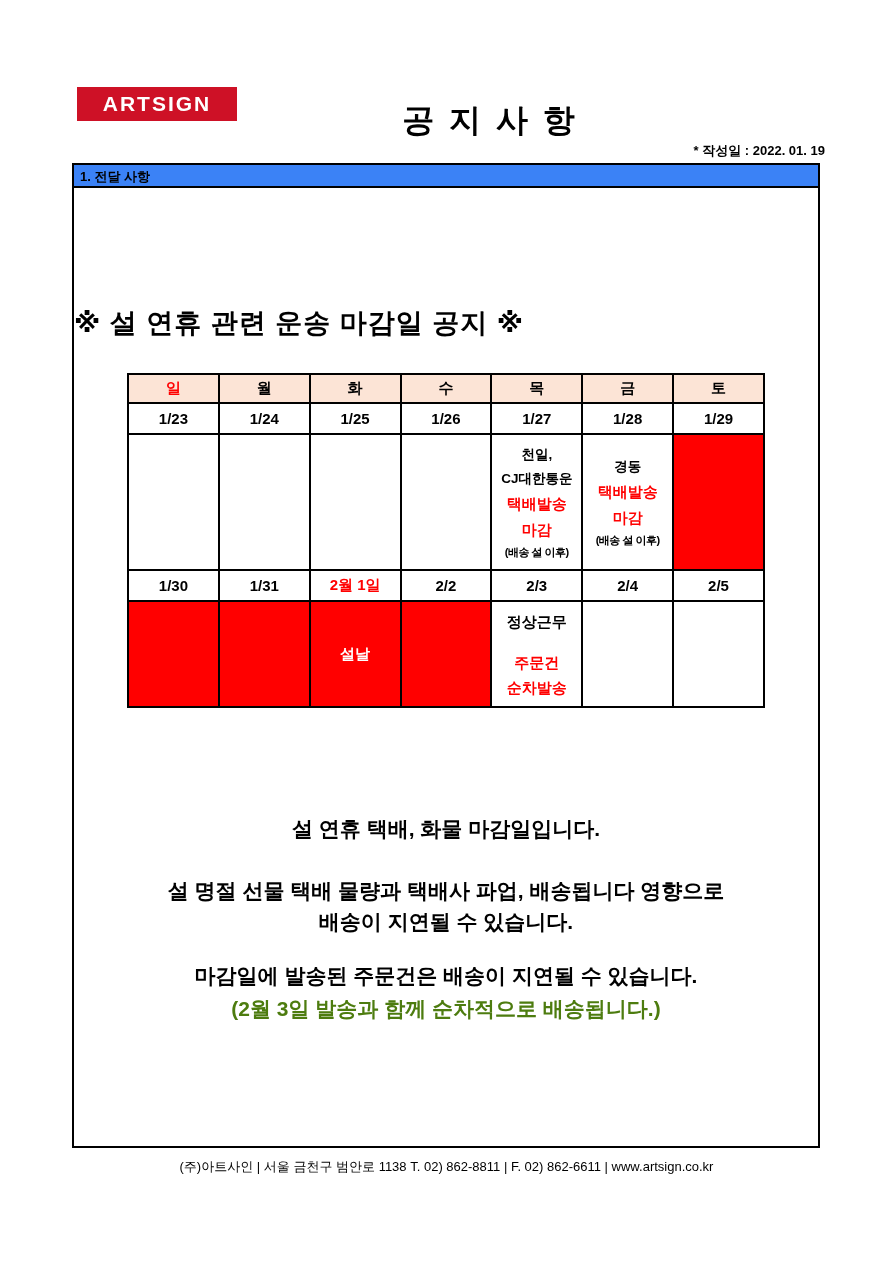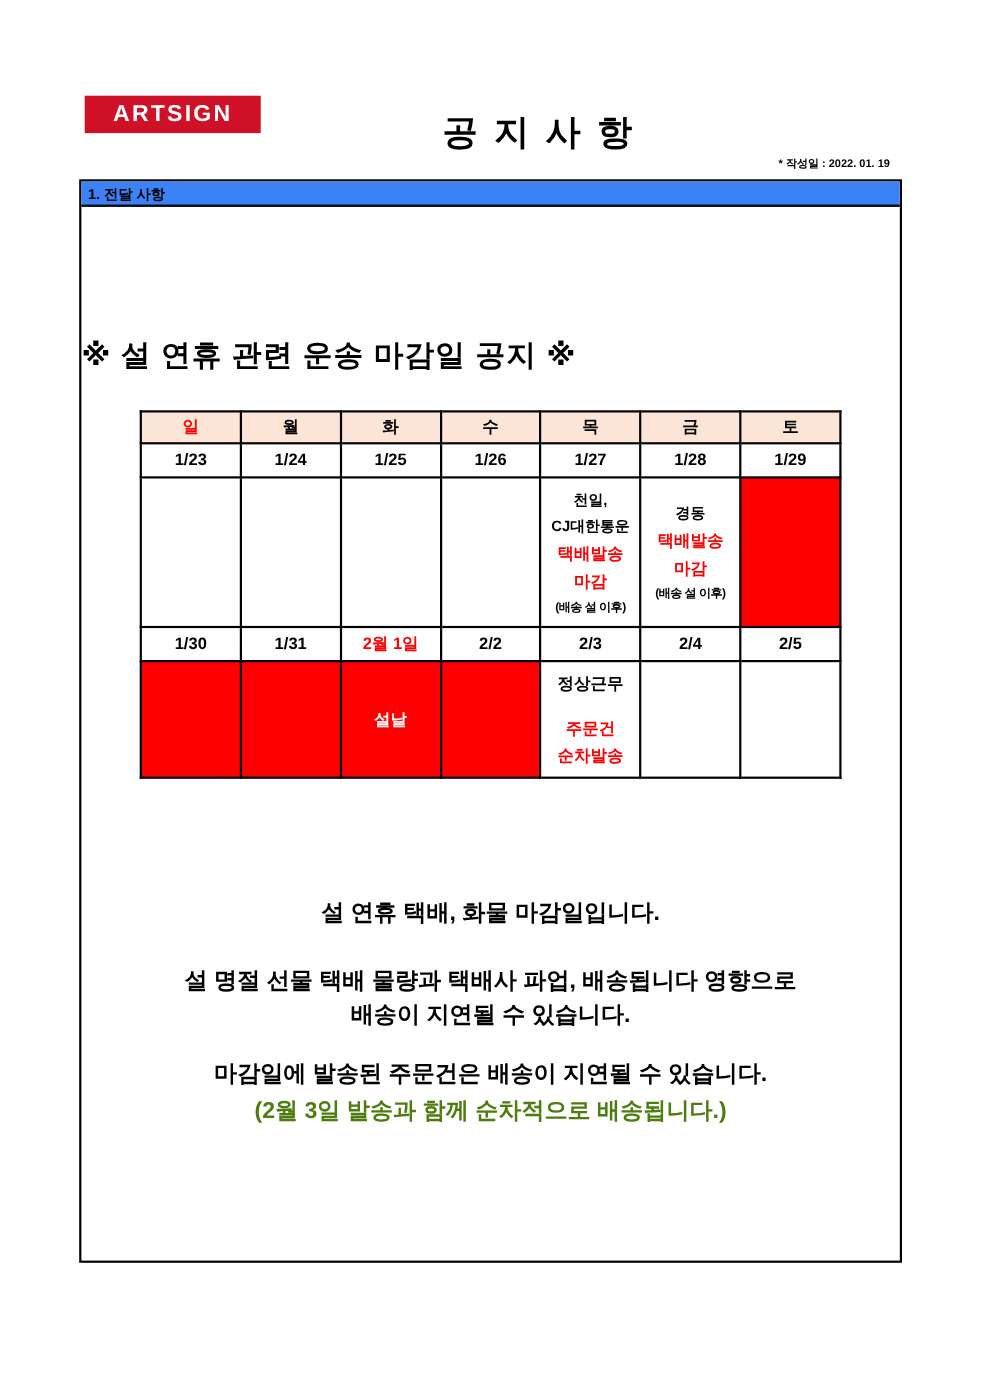--- a/index.html
+++ b/index.html
@@ -35,22 +35,22 @@
     left: 490px; top: 82px;
     transform: translateX(-50%);
     font-size: 32px;
     font-weight: bold;
     letter-spacing: 3px;
     white-space: nowrap;
     margin-top: 17px;
   }
   .date-label {
     position: absolute;
-    right: 84px; top: 142px;
-    font-size: 10px;
+    right: 68px; top: 142px;
+    font-size: 13px;
     font-weight: 600;
     white-space: nowrap;
   }
 
   
   .main-box {
     position: absolute;
     left: 72px; top: 163px;
     width: 748px; height: 985px;
     border: 2px solid #000;
@@ -218,14 +218,15 @@
       </table>
 
     <div class="para para-1">설 연휴 택배, 화물 마감일입니다.</div>
     <div class="para para-2a">설 명절 선물 택배 물량과 택배사 파업, 배송됩니다 영향으로</div>
     <div class="para para-2b">배송이 지연될 수 있습니다.</div>
     <div class="para para-3">마감일에 발송된 주문건은 배송이 지연될 수 있습니다.</div>
     <div class="para para-4">(2월 3일 발송과 함께 순차적으로 배송됩니다.)</div>
 
   </div>
 
+  <div class="footer">(주)아트사인  |  서울 금천구 범안로 1138   T. 02) 862-8811  |  F. 02) 862-6611  |  www.artsign.co.kr</div>
 
 </div>
 
 </body></html>

